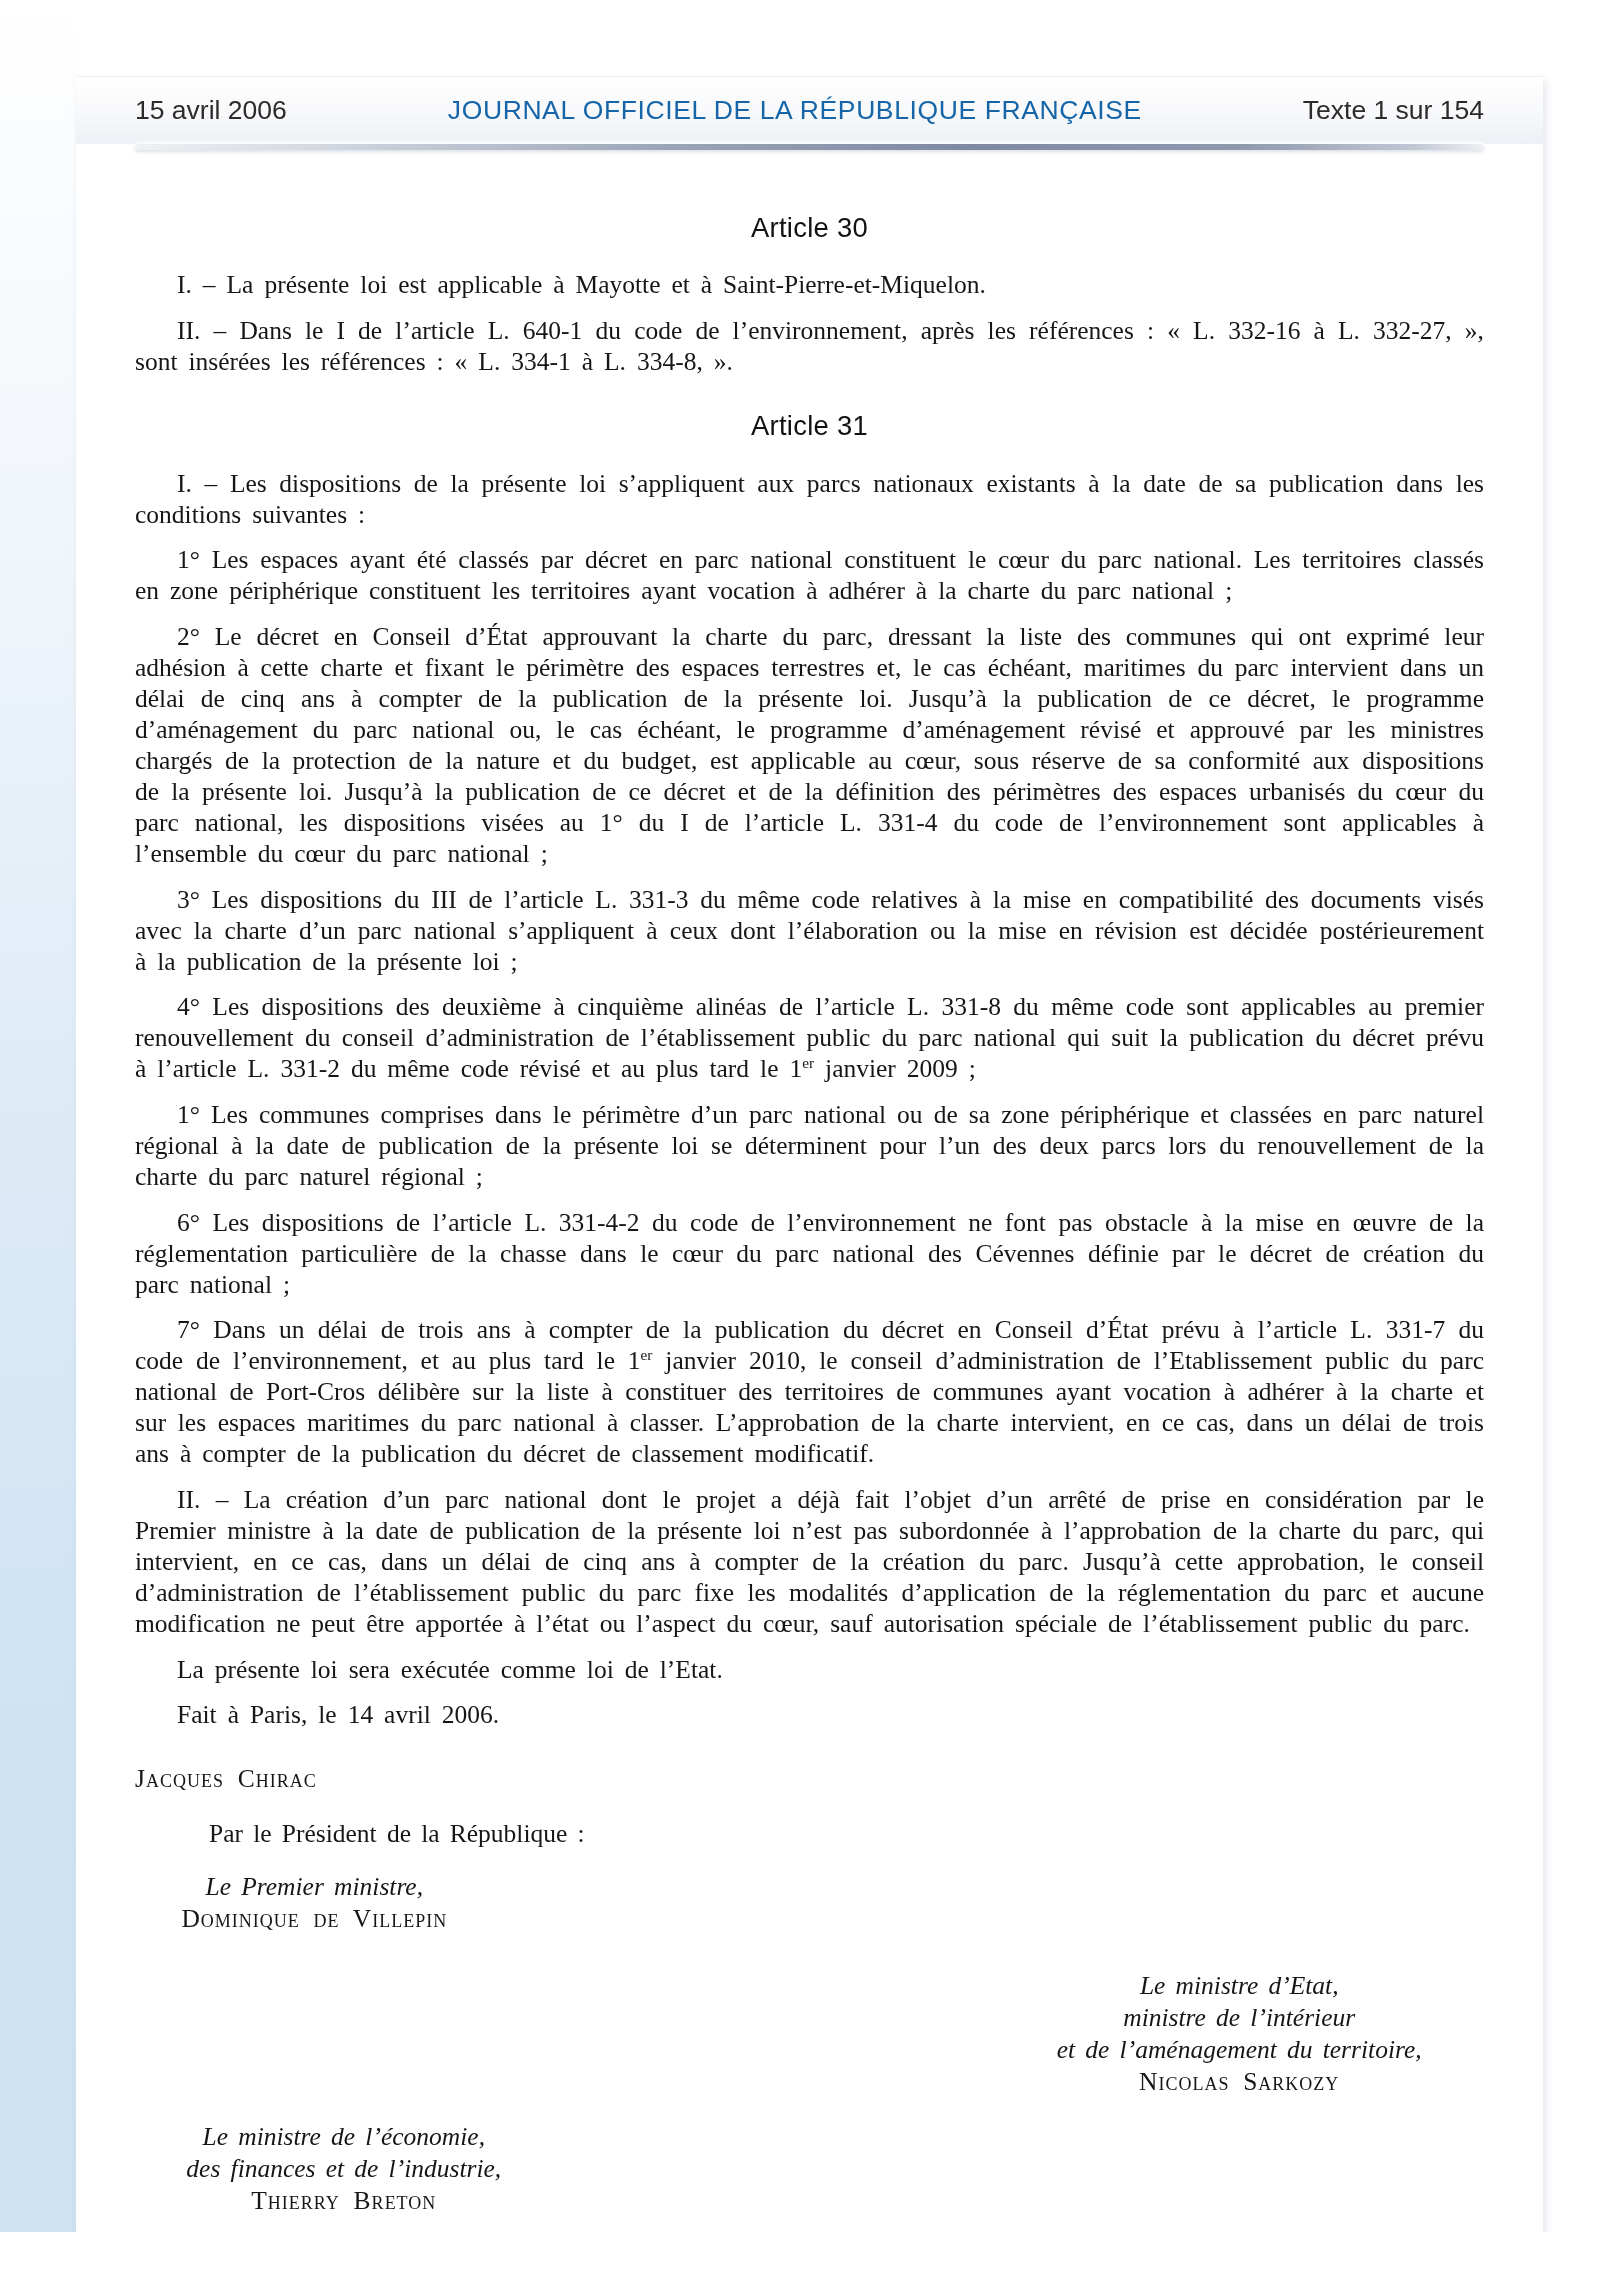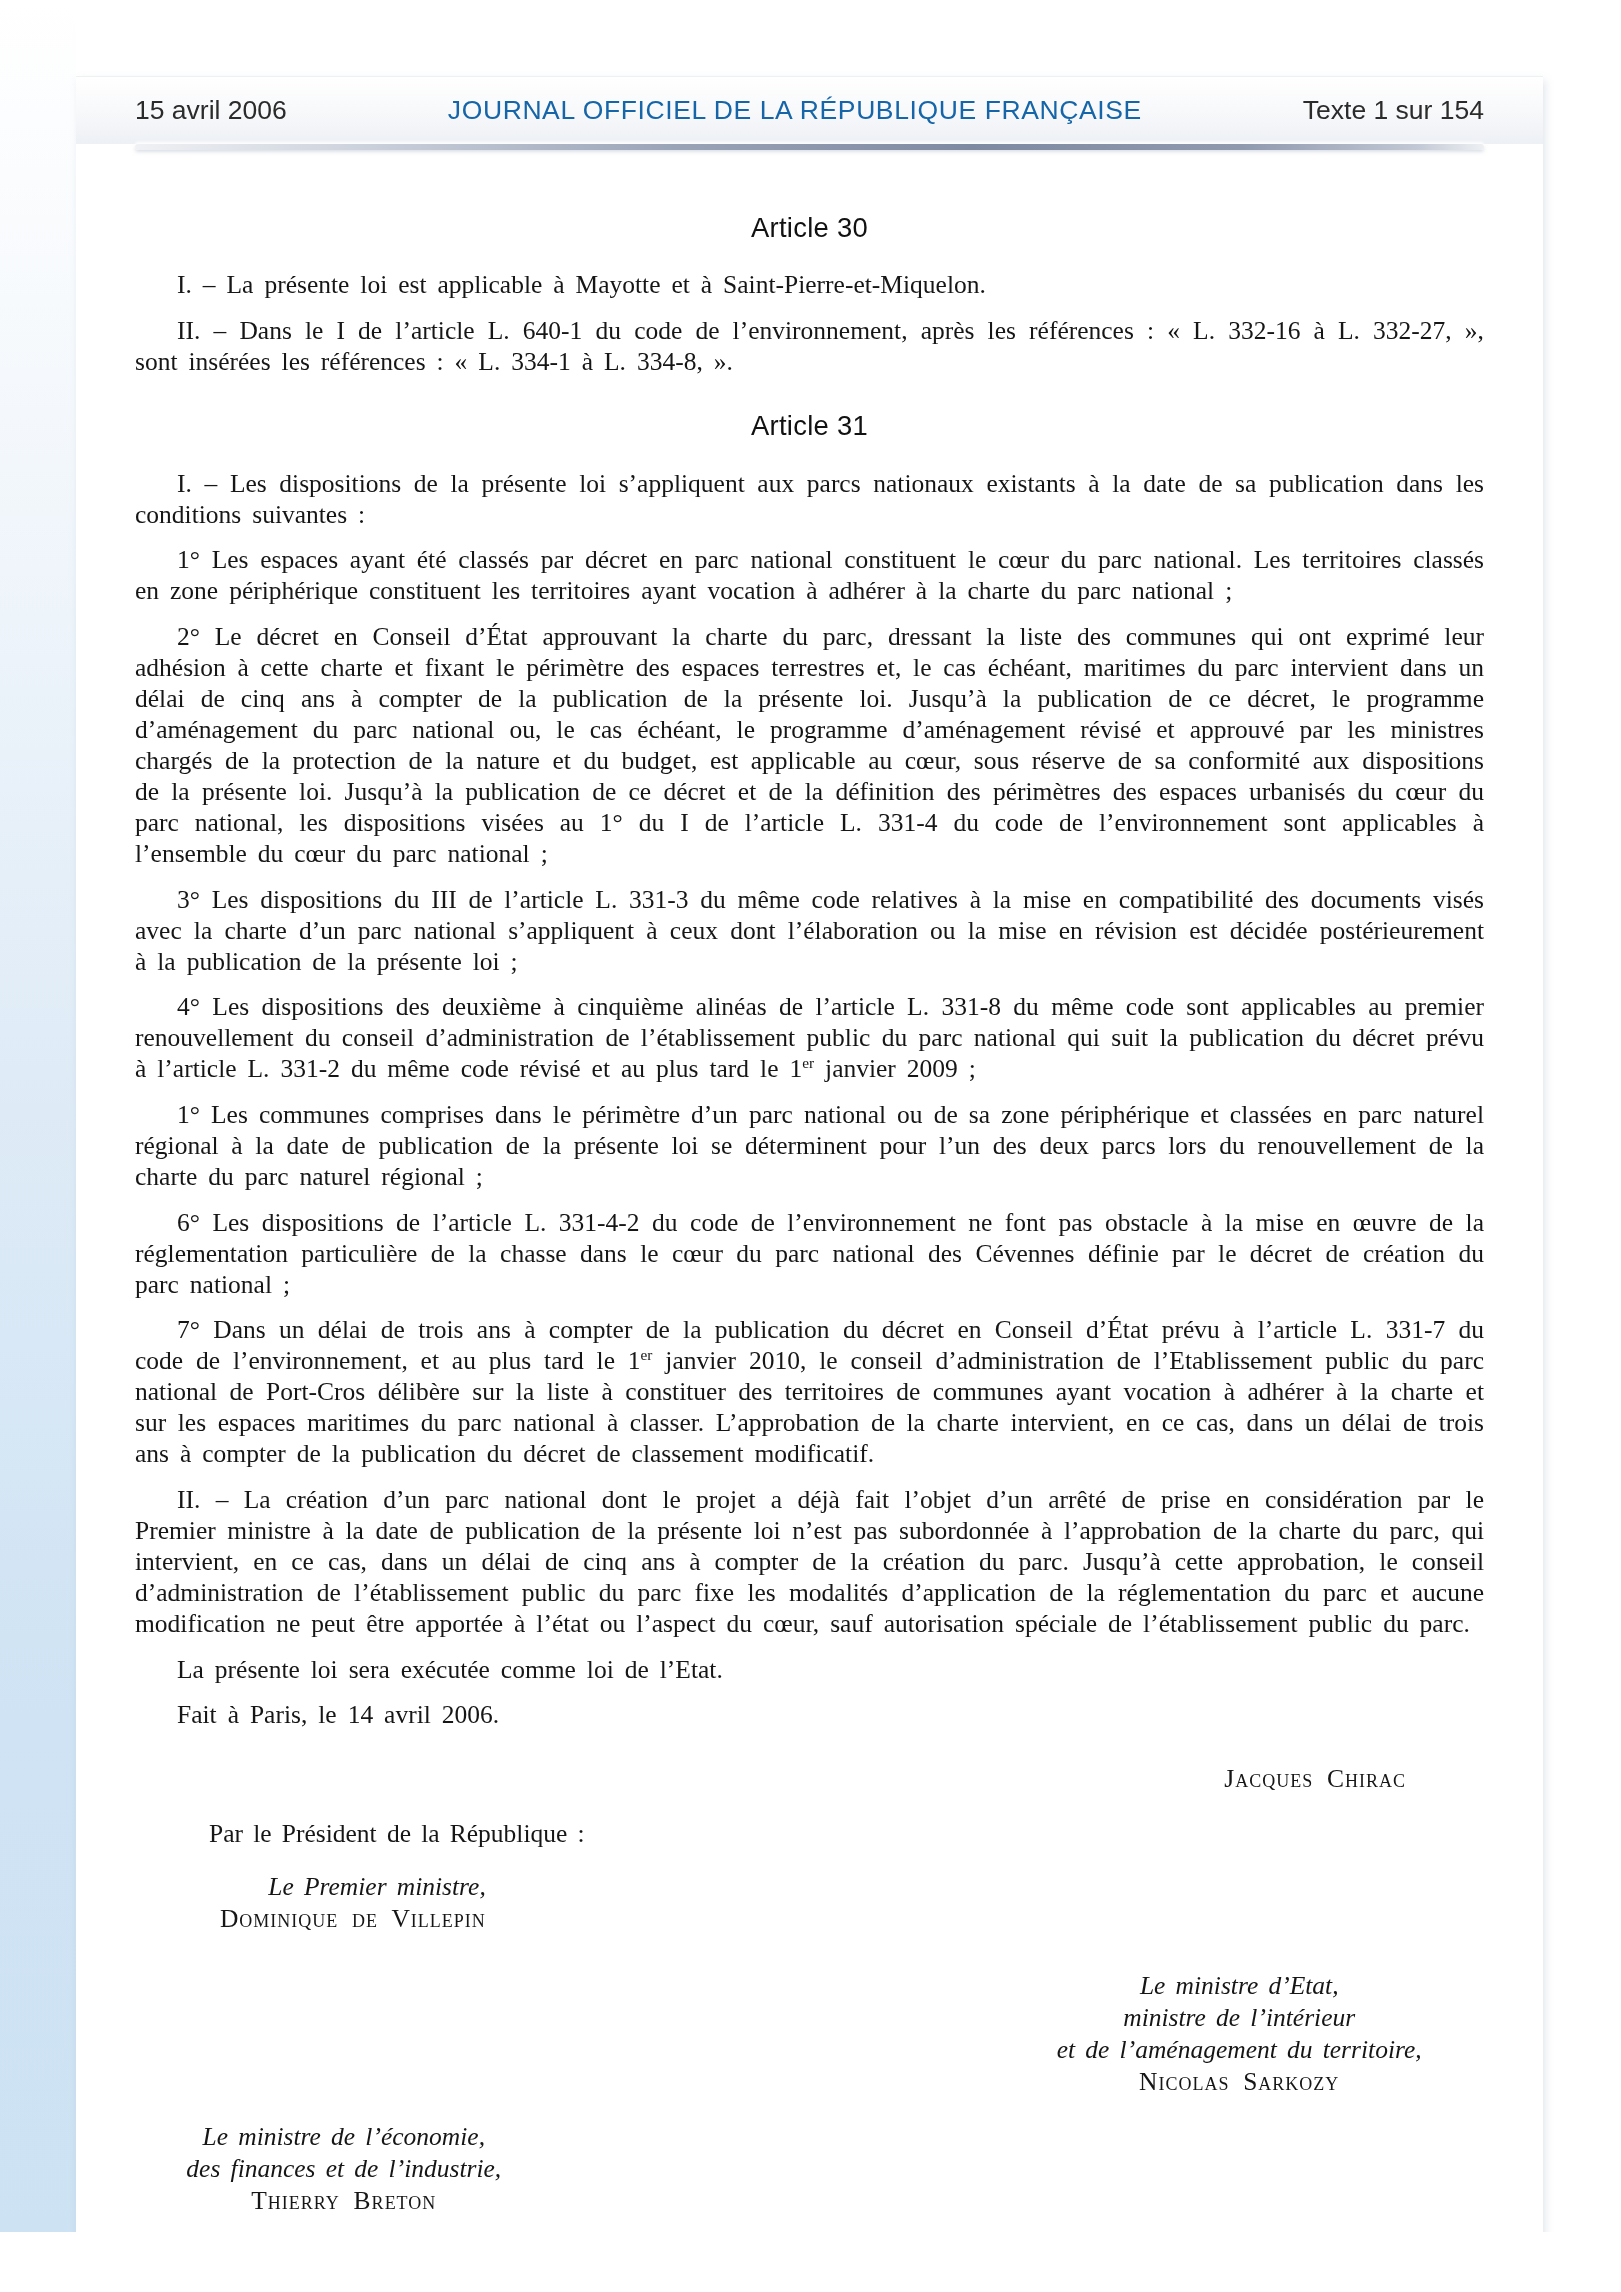--- a/index.html
+++ b/index.html
@@ -44,24 +44,24 @@
   }
   p.body{
     font-size:25.5px;line-height:31px;
     text-align:justify;text-indent:42px;
     margin:0 0 14.7px;word-spacing:0.18em;
   }
   p.body sup{font-size:60%;line-height:0;}
   .signatures{margin-top:33px;font-size:25.5px;line-height:31px;}
   .smallcaps{font-variant:small-caps;letter-spacing:1px;word-spacing:0.25em;}
   .sig-ital{font-style:italic;word-spacing:0.15em;}
-  .sig-chirac{text-align:right;padding-right:78px;}
+  .sig-chirac{padding-right:78px;}
   .sig-byline{margin:23.5px 0 0 74px;word-spacing:0.15em;}
   .sig-block{line-height:32px;}
-  .sig-pm{width:343px;margin:21.6px 0 0 7.8px;text-align:right;}
+  .sig-pm{width:343px;margin:21.6px 0 0 7.8px;text-align:center;}
   .sig-interior{width:470px;margin:35px 9.8px 0 auto;text-align:center;}
   .sig-economy{width:402px;margin:23.5px 0 0 7.8px;text-align:center;}
   .sig-justice{width:578px;margin:31px 17.6px 0 auto;text-align:center;font-family:Liberation Mono, monospace;}
 </style>
 </head>
 <body>
 
 <div id="canvas">
   <div class="bg-strip"></div>
 

